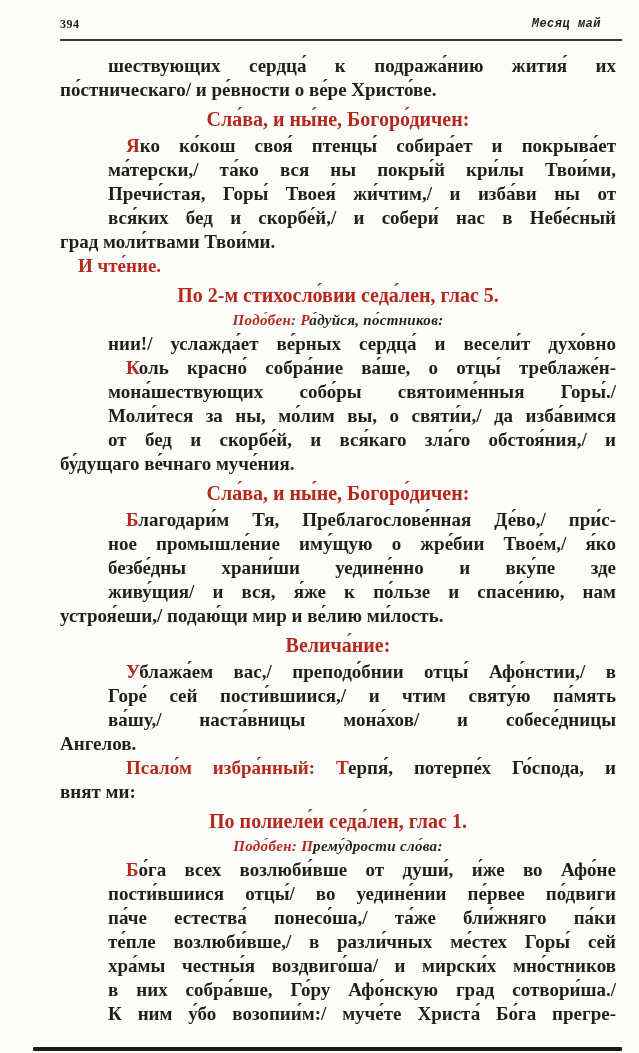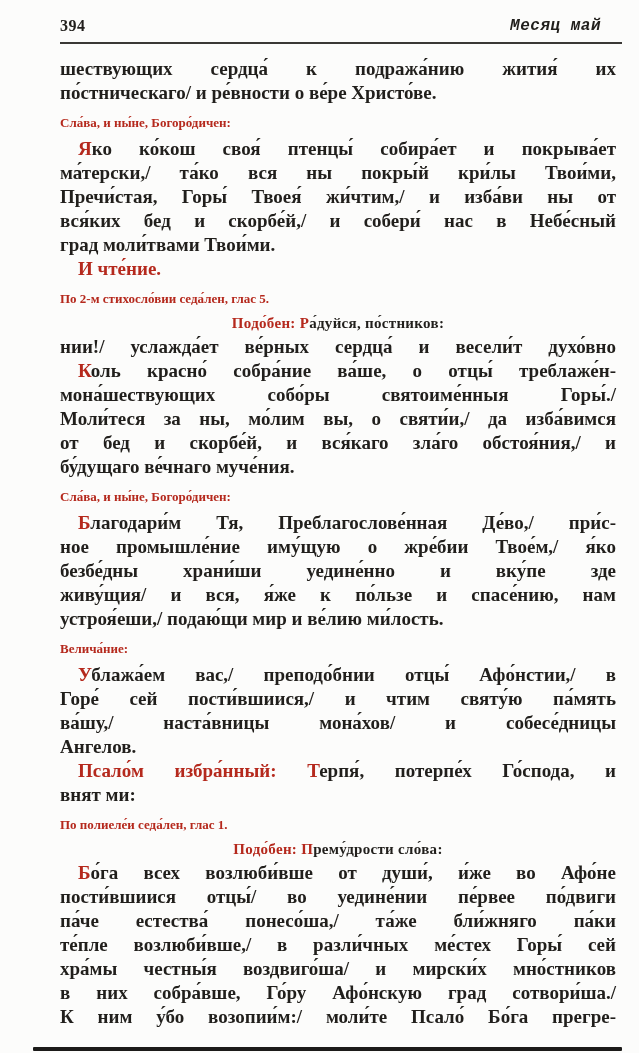--- a/index.html
+++ b/index.html
@@ -7,40 +7,41 @@
     width:639px;height:1053px;
     background:#fbfbfa;
     font-family:"Liberation Serif","DejaVu Serif",serif;
     color:#211f1c;
     position:relative;
     overflow:hidden;
   }
   .page{position:absolute;inset:0;background:#fcfcfb;}
   
   .hdr{
-    display:flex;justify-content:space-between;align-items:flex-end;
+    display:flex;justify-content:space-between;align-items:flex-start;
     padding:17px 38px 0 60px;
-    font-size:16px;font-weight:bold;letter-spacing:0.5px;
+    font-size:12px;font-weight:bold;letter-spacing:0.5px;
   }
   .hdr .title{font-style:italic;font-family:Liberation Mono, monospace;}
   .rule{margin:7px 17px 0 60px;border-top:2px solid #3a3835;}
   
   .content{padding:13px 23px 0 60px;font-size:19px;font-weight:bold;line-height:24px;}
   .line{white-space:nowrap;}
-  .line.j{white-space:normal;text-align:justify;text-align-last:justify;}
+  .line.j{white-space:normal;text-align:justify;text-align-last:justify;margin-left:48px;}
   .line.first{padding-left:18px;}
   .heading{
-    text-align:left;font-size:13px;line-height:25px;
+    text-align:center;font-size:20px;line-height:25px;
     margin:5px 0 2px;
   }
   .red{color:var(--red);}
   .rubric{padding-left:18px;line-height:24px;}
   .podoben{
     text-align:center;font-size:15px;line-height:20px;margin-bottom:2px;
     letter-spacing:0.3px;
+    font-style:italic;
   }
   .para{margin:0;}
   
   .scanbar{
     position:absolute;left:33px;right:17px;bottom:2px;height:4px;
     background:#1c1b1a;border-radius:1px;
   }
 </style>
 </head>
 <body>
@@ -98,18 +99,18 @@
       </div>
       <div class="heading red">По полиеле́и седа́лен, глас 1.</div>
       <div class="podoben"><span class="red">Подо́бен:</span> <span class="red">П</span><span>рему́дрости сло́ва:</span></div>
       <div class="para">
         <div class="line j first"><span class="red">Б</span><span>о́га всех возлюби́вше от души́, и́же во Афо́не</span></div>
         <div class="line j">пости́вшиися отцы́/ во уедине́нии пе́рвее по́двиги</div>
         <div class="line j">па́че естества́ понесо́ша,/ та́же бли́жняго па́ки</div>
         <div class="line j">те́пле возлюби́вше,/ в разли́чных ме́стех Горы́ сей</div>
         <div class="line j">хра́мы честны́я воздвиго́ша/ и мирски́х мно́стников</div>
         <div class="line j">в них собра́вше, Го́ру Афо́нскую град сотвори́ша./</div>
-        <div class="line j">К ним у́бо возопии́м:/ моли́те Псало́ Бо́га прегре-</div>
+        <div class="line j">К ним у́бо возопии́м:/ муче́те Христа́ Бо́га прегре-</div>
       </div>
     </div>
 
   <div class="scanbar"></div>
 </div>
 
 </body></html>

